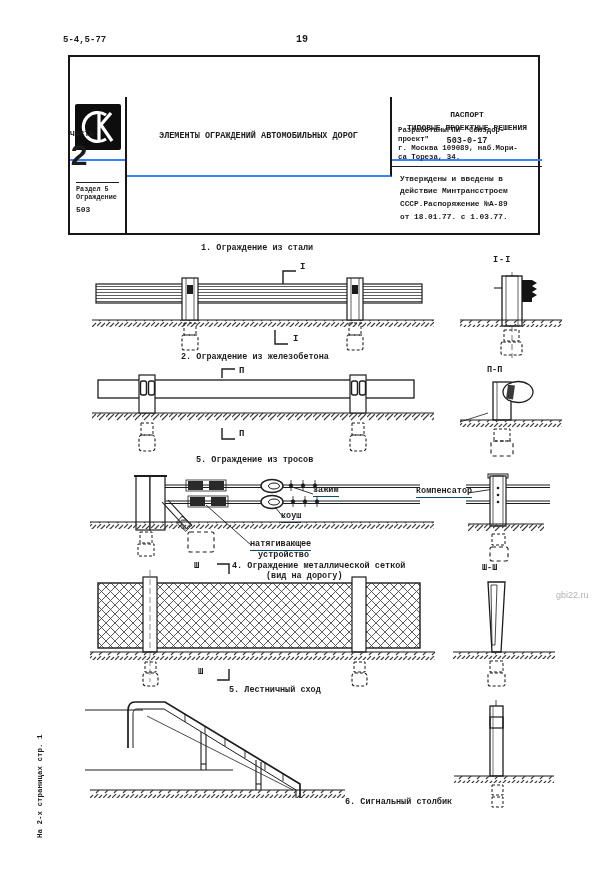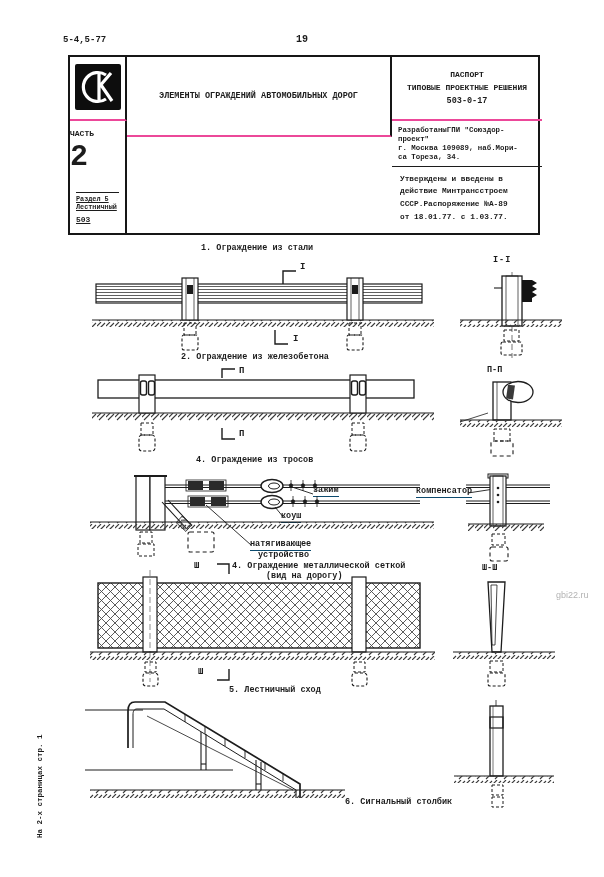--- a/index.html
+++ b/index.html
@@ -5,26 +5,26 @@
   html,body{margin:0;padding:0;background:#e9e9e9;}
   .page{position:relative;width:604px;height:877px;background:#ffffff;overflow:hidden;
         font-family:"Liberation Mono","DejaVu Sans Mono",monospace;color:#1c1c1c;}
   .t{position:absolute;font-weight:bold;font-size:8.5px;white-space:pre;color:#1c1c1c;}
   .t.u{border-bottom:1px solid #0c4a6e;padding-bottom:1px;}
   .pre{white-space:pre-line;}
   svg{position:absolute;overflow:visible;}
   .tbl{position:absolute;left:68px;top:55px;width:472px;height:180px;border:2px solid #161616;box-sizing:border-box;}
   .cell{position:absolute;box-sizing:border-box;}
   .br{border-right:2px solid #161616;}
-  .bb{border-bottom:2px solid #ec4899;}
+  .bb{border-bottom:2px solid #3b82f6;margin-top:40px;}
   .cell-title{display:flex;align-items:center;justify-content:center;text-align:center;}
   .cell-doctype{display:flex;flex-direction:column;align-items:center;justify-content:center;gap:4px;text-align:center;}
   .part-cell{text-align:left;}
   .part-num{font-size:30px;font-weight:bold;line-height:1;margin-top:4px;}
-  .razdel-wrap{margin:20px 6px 0 6px;border-top:1.5px solid #1c1c1c;padding-top:2px;font-size:6.8px;font-weight:bold;line-height:1.25;text-decoration:underline;}
+  .razdel-wrap{margin:10px 6px 0 6px;border-top:1.5px solid #1c1c1c;padding-top:2px;font-size:6.8px;font-weight:bold;line-height:1.25;}
   .dev-top{padding:5px 5px 4px 6px;font-size:7.4px;font-weight:bold;line-height:1.2;border-bottom:1.5px solid #1c1c1c;}
   .dev-bottom{padding:6px 5px 0 8px;font-size:7.8px;font-weight:bold;line-height:1.65;}
   .purpose-cell{padding:9px 8px 0 10px;font-size:8px;font-weight:bold;line-height:1.6;}
   .side-note{position:absolute;left:36px;top:683px;height:155px;writing-mode:vertical-rl;transform:rotate(180deg);
              font-size:7.5px;font-weight:bold;white-space:nowrap;}
   .watermark{position:absolute;left:556px;top:554px;font-family:"Liberation Sans",sans-serif;
              font-size:9px;color:#b3b3b3;font-weight:normal;margin-top:36px;}
 </style>
 </head>
 <body>
@@ -48,21 +48,21 @@
     <div class="cell bb cell-doctype" style="left:322px;top:0;width:150px;height:64px">
       <span class="t" style="position:static;font-size:8px">ПАСПОРТ</span>
       <span class="t" style="position:static;font-size:8px">ТИПОВЫЕ ПРОЕКТНЫЕ РЕШЕНИЯ</span>
       <span class="t" style="position:static;font-size:8.5px">503-0-17</span>
     </div>
     <div class="cell br part-cell" style="left:0;top:64px;width:57px;height:114px">
       <div class="t" style="position:static;font-size:8px;margin-top:8px">ЧАСТЬ</div>
       <div class="part-num">2</div>
       <div class="razdel-wrap">
         <div>Раздел 5</div>
-        <div>Лестничный</div>
+        <div>Ограждение</div>
         <div style="font-size:8px;margin-top:3px">503</div>
       </div>
     </div>
     <div class="cell" style="left:322px;top:64px;width:150px;height:114px">
       <div class="dev-top pre">РазработаныГПИ "Союздор-
 проект"
 г. Москва 109089, наб.Мори-
 са Тореза, 34.</div>
       <div class="dev-bottom pre">Утверждены и  введены в
 действие Минтрансстроем
@@ -167,21 +167,21 @@
     <ellipse cx="60" cy="17" rx="15" ry="10.5" fill="#ffffff" stroke="#1c1c1c" stroke-width="1.3"></ellipse>
     <rect x="49" y="10" width="7" height="14" fill="#3a3a3a" transform="rotate(8 52 17)"></rect>
     <line x1="39" y1="7" x2="39" y2="45" stroke="#1c1c1c" stroke-width="0.7"></line>
     <path d="M2,47 L30,38" stroke="#1c1c1c" stroke-width="0.8"></path>
     <line x1="2" y1="45" x2="104" y2="45" stroke="#1c1c1c" stroke-width="1"></line>
     <rect x="2" y="45" width="102" height="7" fill="url(#gr4)"></rect>
     <rect x="36" y="54" width="16" height="12" fill="none" stroke="#1c1c1c" stroke-width="1" stroke-dasharray="3 2"></rect>
     <rect x="33" y="66" width="22" height="15" rx="2" fill="none" stroke="#1c1c1c" stroke-width="1.1" stroke-dasharray="4 3"></rect>
   </svg>
 
-  <span class="t" style="left:196px;top:455px">4. Ограждение из тросов</span>
+  <span class="t" style="left:196px;top:455px">5. Ограждение из тросов</span>
   <span class="t u" style="left:313px;top:485px">зажим</span>
   <span class="t u" style="left:281px;top:511px">коуш</span>
   <span class="t u" style="left:250px;top:539px">натягивающее</span>
   <span class="t" style="left:258px;top:550px">устройство</span>
   <span class="t u" style="left:416px;top:486px">компенсатор</span>
 
   <svg style="left:88px;top:468px" width="472" height="100" viewBox="0 0 472 100">
     <defs>
       <pattern id="gr5" width="9" height="8" patternUnits="userSpaceOnUse">
         <path d="M8,1 L2,7 M4,0 L0,4" stroke="#3a3a3a" stroke-width="1.1" fill="none"></path>

